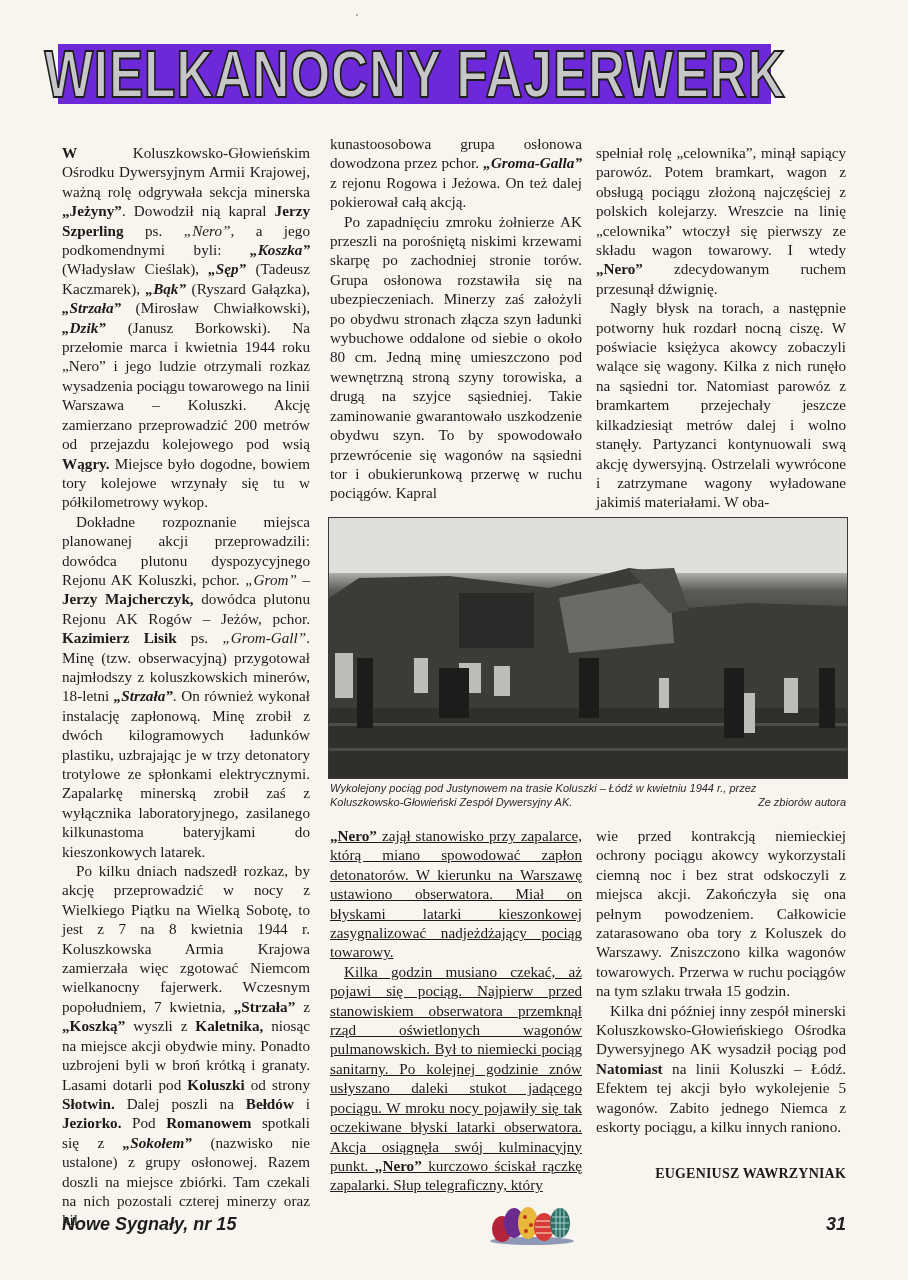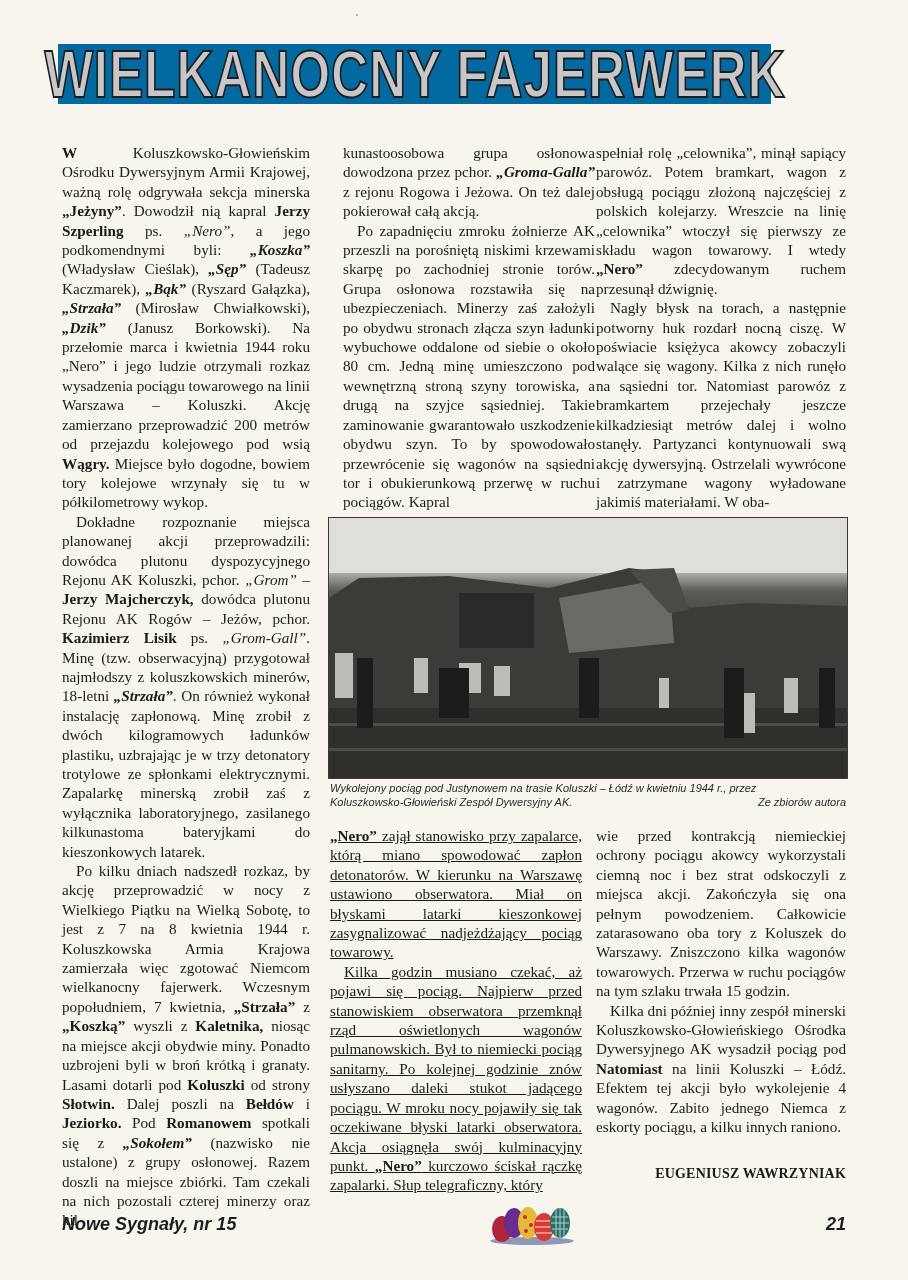--- a/index.html
+++ b/index.html
@@ -5,21 +5,21 @@
   html, body { margin: 0; padding: 0; }
   body {
     width: 908px; height: 1280px; overflow: hidden;
     background: #f7f5ee;
     font-family: "Liberation Serif", "DejaVu Serif", serif;
     color: #1d1b1a;
     position: relative;
   }
   .title-band {
     position: absolute; left: 58px; top: 44px; width: 713px; height: 60px;
-    background: #0369a1;
+    background: #6d28d9;
     display: flex; align-items: center; justify-content: center;
   }
   .title-band h1 {
     margin: 0;
     font-family: "Liberation Sans", "DejaVu Sans", sans-serif;
     font-weight: 700;
     font-size: 66px; line-height: 60px;
     letter-spacing: 1px;
     transform: scaleX(0.78);
     color: #c7c7c9;
@@ -27,21 +27,21 @@
     white-space: nowrap;
   }
   .col {
     position: absolute;
     font-size: 15.2px; line-height: 19.4px;
     text-align: justify;
   }
   .col p { margin: 0; text-indent: 14px; }
   .col p.noind { text-indent: 0; }
   .col1 { left: 62px; top: 143px; width: 248px; }
-  .col2a { left: 330px; top: 143px; width: 252px; margin-left: 13px; }
+  .col2a { left: 330px; top: 134px; width: 252px; }
   .col3a { left: 596px; top: 143px; width: 250px; }
   .col2b { left: 330px; top: 826px; width: 252px; text-decoration: underline; }
   .col3b { left: 596px; top: 826px; width: 250px; }
   b { font-weight: 700; }
   i { font-style: italic; }
   .bi { font-weight: 700; font-style: italic; }
   .photo {
     position: absolute; left: 328px; top: 517px; width: 518px; height: 260px;
     border: 1.5px solid #3a3a3a;
     background: linear-gradient(180deg, #dcdcd8 0%, #d3d3cf 18%, #5b5b58 28%, #3a3a37 45%, #2b2b29 62%, #3f3f3c 78%, #2e2e2c 100%);
@@ -133,21 +133,21 @@
   </div>
 </div>
 
 <div class="col col2b">
   <p class="noind"><b>„Nero”</b><span> zajął stanowisko przy zapalarce, którą miano spowodować zapłon detonatorów. W kierunku na Warszawę ustawiono obserwatora. Miał on błyskami latarki kieszonkowej zasygnalizować nadjeżdżający pociąg towarowy.</span></p>
   <p><span>Kilka godzin musiano czekać, aż pojawi się pociąg. Najpierw przed stanowiskiem obserwatora przemknął rząd oświetlonych wagonów pulmanowskich. Był to niemiecki pociąg sanitarny. Po kolejnej godzinie znów usłyszano daleki stukot jadącego pociągu. W mroku nocy pojawiły się tak oczekiwane błyski latarki obserwatora. Akcja osiągnęła swój kulminacyjny punkt. </span><b>„Nero”</b><span> kurczowo ściskał rączkę zapalarki. Słup telegraficzny, który</span></p>
 </div>
 
 <div class="col col3b">
   <p class="noind"><span>wie przed kontrakcją niemieckiej ochrony pociągu akowcy wykorzystali ciemną noc i bez strat odskoczyli z miejsca akcji. Zakończyła się ona pełnym powodzeniem. Całkowicie zatarasowano oba tory z Koluszek do Warszawy. Zniszczono kilka wagonów towarowych. Przerwa w ruchu pociągów na tym szlaku trwała 15 godzin.</span></p>
-  <p><span>Kilka dni później inny zespół minerski Koluszkowsko-Głowieńskiego Ośrodka Dywersyjnego AK wysadził pociąg pod </span><b>Natomiast</b><span> na linii Koluszki – Łódź. Efektem tej akcji było wykolejenie 4 wagonów. Zabito jednego Niemca z eskorty pociągu, a kilku innych raniono.</span></p>
+  <p><span>Kilka dni później inny zespół minerski Koluszkowsko-Głowieńskiego Ośrodka Dywersyjnego AK wysadził pociąg pod </span><b>Natomiast</b><span> na linii Koluszki – Łódź. Efektem tej akcji było wykolejenie 5 wagonów. Zabito jednego Niemca z eskorty pociągu, a kilku innych raniono.</span></p>
 </div>
 
 <div class="signature">EUGENIUSZ WAWRZYNIAK</div>
 
 <div class="footer-left">Nowe Sygnały, nr 15</div>
 
 <div class="eggs">
   <svg viewBox="0 0 96 42" width="96" height="42">
     <ellipse cx="48" cy="38" rx="42" ry="4" fill="#3b4a8a" opacity="0.55"></ellipse>
     <ellipse cx="18" cy="26" rx="10" ry="13" fill="#b3243a"></ellipse>
@@ -156,13 +156,13 @@
     <circle cx="41" cy="14" r="2" fill="#c2321f"></circle>
       <circle cx="47" cy="22" r="2" fill="#c2321f"></circle>
       <circle cx="42" cy="28" r="2" fill="#c2321f"></circle>
     <ellipse cx="60" cy="24" rx="10" ry="14" fill="#d83a3a"></ellipse>
     <path d="M52 18 L68 18 M51 24 L69 24 M52 30 L68 30" stroke="#f1b2a0" stroke-width="1.5"></path>
     <ellipse cx="76" cy="20" rx="10" ry="15" fill="#2f6f6a"></ellipse>
     <path d="M68 14 L84 14 M67 20 L85 20 M68 26 L84 26 M72 6 L72 34 M76 5 L76 35 M80 6 L80 34" stroke="#a9d3c8" stroke-width="1"></path>
   </svg>
 </div>
 
-<div class="footer-right">21</div>
+<div class="footer-right">31</div>
 
 </body></html>

